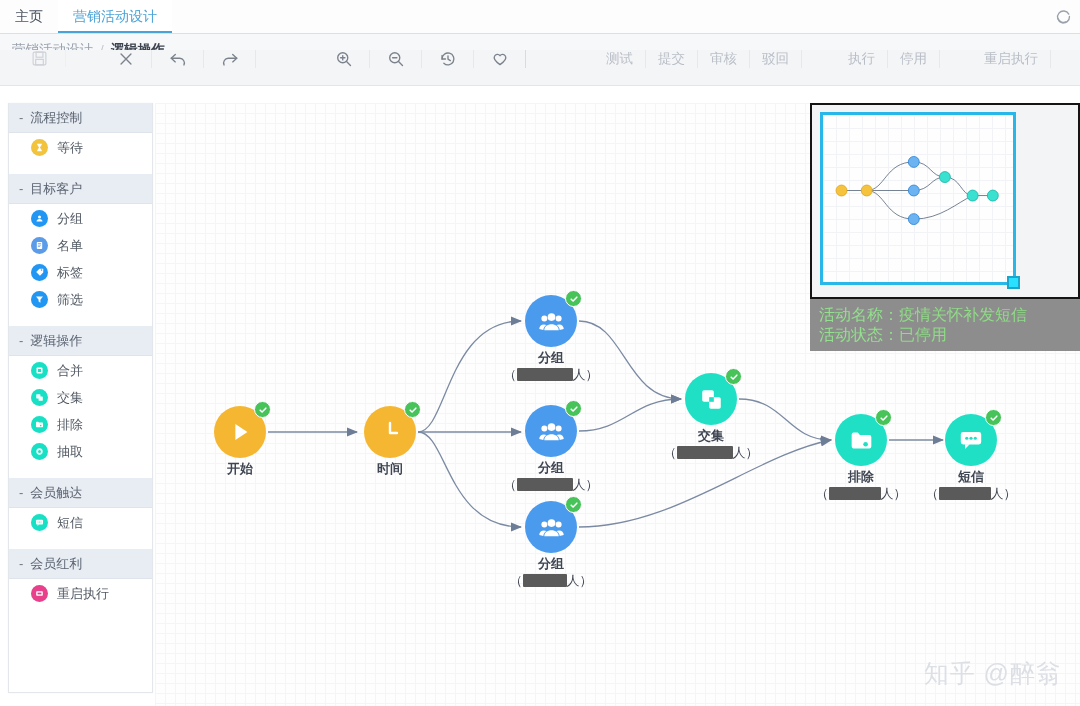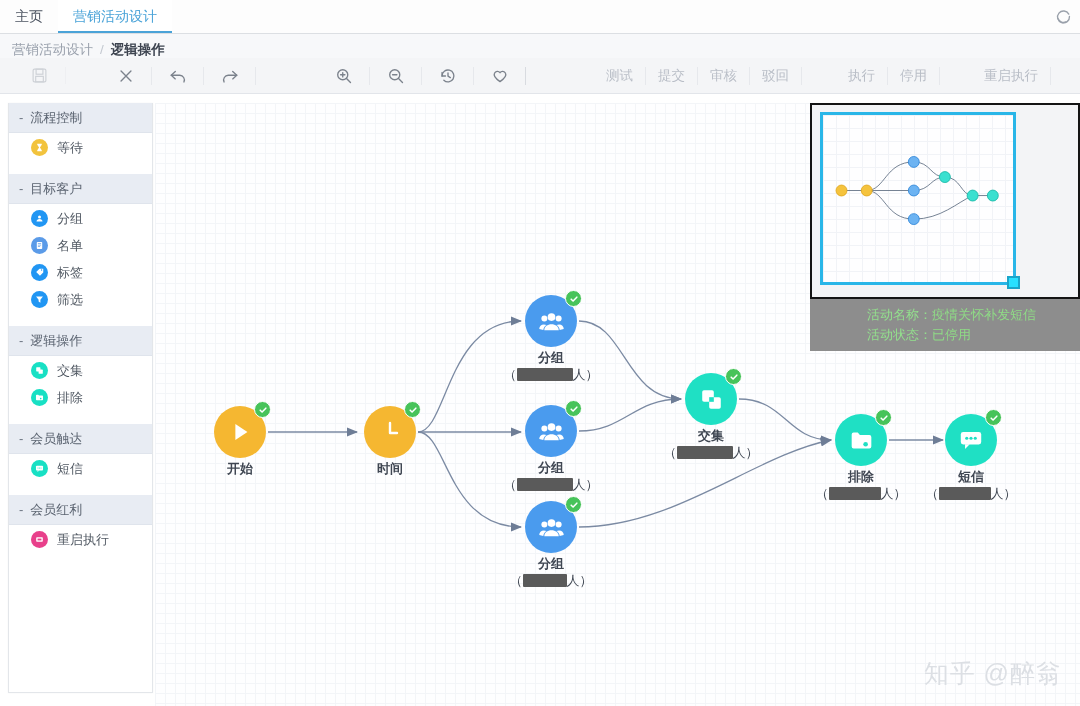--- a/index.html
+++ b/index.html
@@ -49,24 +49,24 @@
     display: flex; align-items: center;
     padding-left: 12px;
     font-size: 13.5px;
   }
   .bc-item { color: #9aa1ad; }
   .bc-sep { color: #c3c8d0; margin: 0 7px; }
   .bc-item.current { color: #3d4450; font-weight: bold; }
 
   
   .toolbar {
-    position: absolute; left: 0; top: 58px; width: 1080px; height: 36px;
+    position: absolute; left: 0; top: 50px; width: 1080px; height: 36px;
     background: #f4f5f7;
     border-bottom: 1px solid #e2e5ea;
-    display: flex; align-items: center;
+    display: flex; align-items: flex-start;
   }
   .tb-btn {
     width: 52px;
     display: flex; align-items: center; justify-content: center;
     border-right: 1px solid #e6e8ec;
     cursor: pointer;
   }
   .tb-btn.dim { opacity: .42; }
   .tb-gap { width: 44px; border-right: 1px solid #e6e8ec; }
   .tb-gap.nb { border-right: none; }
@@ -184,23 +184,22 @@
     width: 13px; height: 13px;
     background: #29e0ff; border: 2px solid #1ba5c9;
   }
   .mm-info {
     position: absolute; right: 0px; top: 196px;
     width: 270px; height: 52px;
     background: #8d8d8d;
     padding: 6px 0 0 9px;
   }
   .mm-line {
-    font-size: 13px; color: #93e08d; line-height: 20px;
+    font-size: 16px; color: #93e08d; line-height: 20px;
     white-space: nowrap;
-    margin-left: 48px;
   }
   .mm-line .val { color: #8fdc86; }
 
   
   .watermark {
     position: absolute; right: 18px; bottom: 16px;
     font-size: 25px; color: #dcdfe4;
     letter-spacing: 1px; pointer-events: none;
     white-space: nowrap;
   }
@@ -365,34 +364,52 @@
     </div>
 
     <div class="sb-group">
       <span class="minus">-</span>
       <span>逻辑操作</span>
     </div>
     <div class="sb-items">
       <div class="sb-item">
         <span class="sb-ico" style="background:#18E0C4;">
           <svg width="9" height="9" viewBox="0 0 12 12" fill="#fff">
+              <rect x="2" y="2" width="8" height="8" rx="1.2"></rect>
+              <rect x="4" y="4" width="4" height="4" fill="#18E0C4"></rect>
+            </svg>
+        </span>
+        <span>合并</span>
+      </div>
+      <div class="sb-item">
+        <span class="sb-ico" style="background:#18E0C4;">
+          <svg width="9" height="9" viewBox="0 0 12 12" fill="#fff">
               <rect x="1.6" y="1.6" width="5.6" height="5.6" rx=".8"></rect>
               <rect x="4.8" y="4.8" width="5.6" height="5.6" rx=".8"></rect>
             </svg>
         </span>
         <span>交集</span>
       </div>
       <div class="sb-item">
         <span class="sb-ico" style="background:#18E0C4;">
           <svg width="9" height="9" viewBox="0 0 12 12" fill="#fff">
               <path d="M1.3 3.2a1 1 0 0 1 1-1h2l1 1.2h4.4a1 1 0 0 1 1 1v4.4a1 1 0 0 1-1 1H2.3a1 1 0 0 1-1-1Z"></path>
               <circle cx="7.6" cy="7.4" r="1.1" fill="#18E0C4"></circle>
             </svg>
         </span>
         <span>排除</span>
+      </div>
+      <div class="sb-item">
+        <span class="sb-ico" style="background:#18E0C4;">
+          <svg width="9" height="9" viewBox="0 0 12 12" fill="#fff">
+              <circle cx="6" cy="6" r="4.2"></circle>
+              <circle cx="6" cy="6" r="2" fill="#18E0C4"></circle>
+            </svg>
+        </span>
+        <span>抽取</span>
       </div>
     </div>
 
     <div class="sb-group">
       <span class="minus">-</span>
       <span>会员触达</span>
     </div>
     <div class="sb-items">
       <div class="sb-item">
         <span class="sb-ico" style="background:#18E0C4;">

